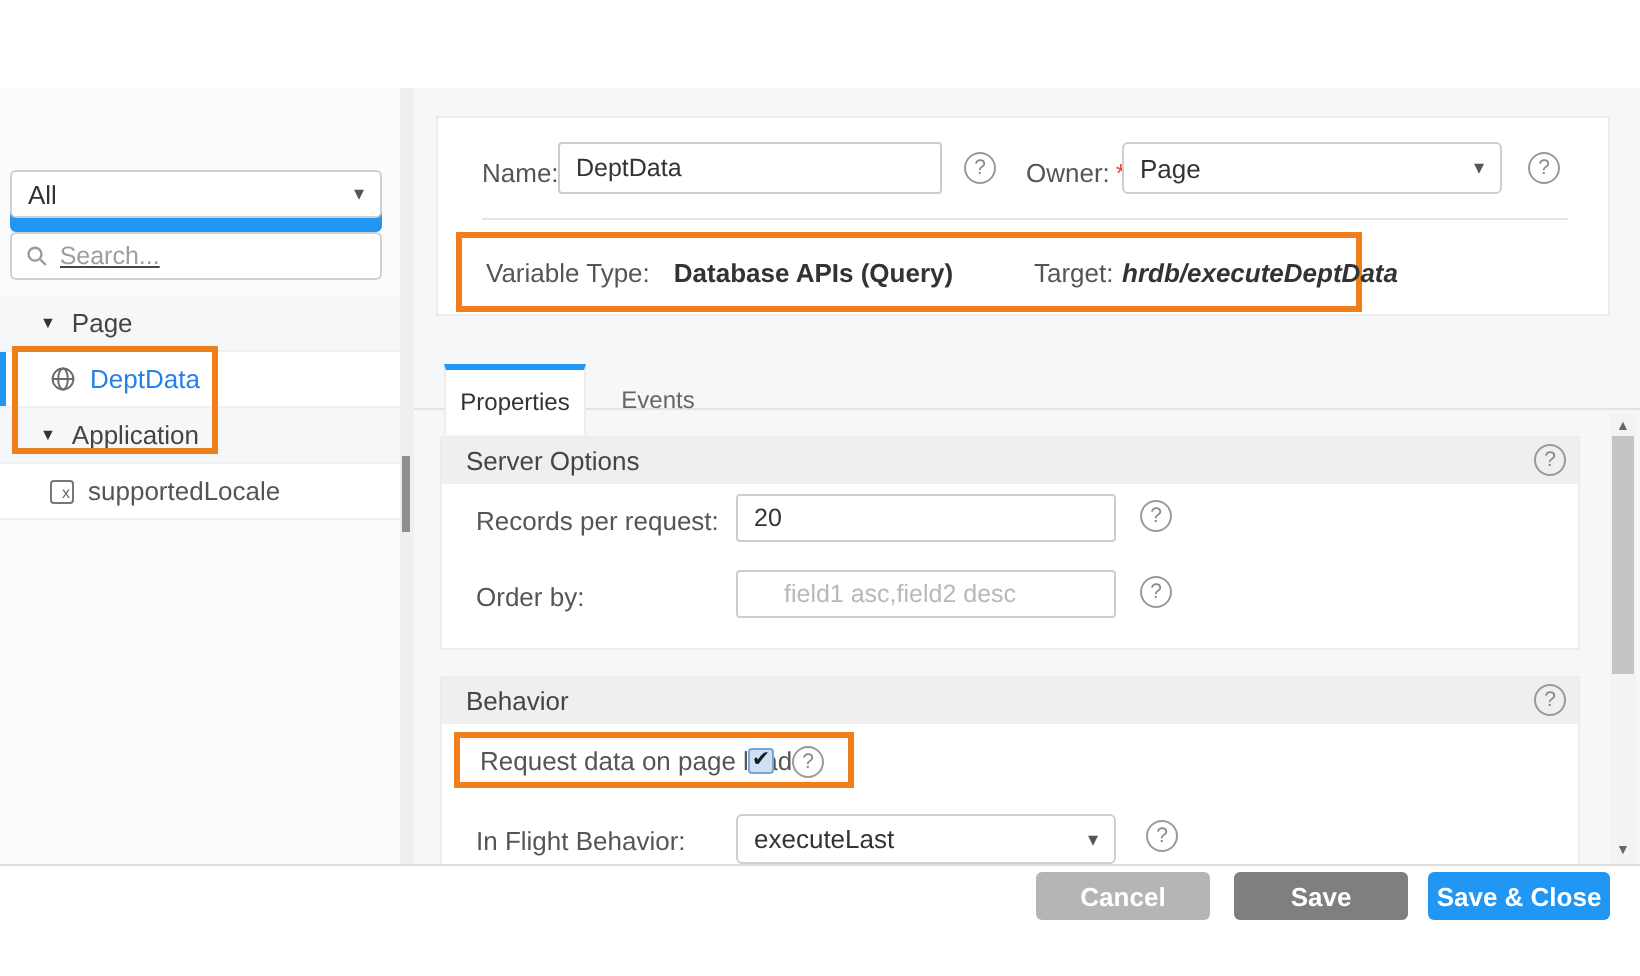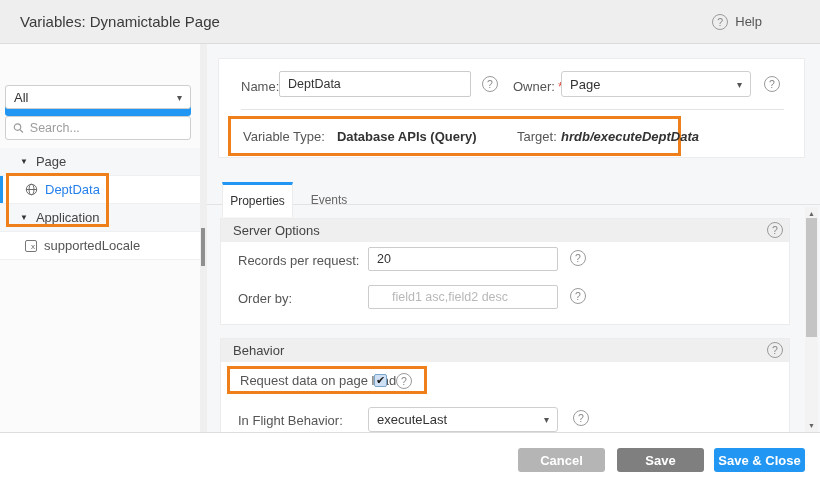--- a/index.html
+++ b/index.html
@@ -41,21 +41,21 @@
   }
   .select-box .caret { position:absolute; right:8px; font-size:10px; color:#555; }
   .sidebar .filter-select { position:absolute; left:5px; top:41px; width:186px; height:24px; }
   .search-box {
     position:absolute; left:5px; top:72px; width:186px; height:24px;
     background:#fff; border:1px solid #cfcfcf; border-radius:3px;
     display:flex; align-items:center; padding:0 7px; gap:6px;
   }
   .search-box input {
     border:none; outline:none; background:transparent; width:100%;
-    font-size:12.5px; color:#444; font-family:"Liberation Sans", sans-serif;
+    font-size:12.5px; color:#444; font-family:"Liberation Sans", sans-serif;text-decoration:underline;
   }
   .search-box input::placeholder { color:#9d9d9d; }
 
   .tree { position:absolute; left:0; top:104px; right:0; }
   .tree-row {
     height:28px; display:flex; align-items:center;
     border-bottom:1px solid #eef0f1; font-size:13px; cursor:pointer; position:relative;
   }
   .tree-group { background:#f6f7f8; color:#444; padding-left:20px; }
   .tree-group .tri { font-size:8px; color:#333; margin-right:8px; }
@@ -136,40 +136,33 @@
   
   .main-scroll { position:absolute; right:2px; top:163px; width:13px; height:225px; background:#f3f3f3; }
   .main-scroll .arrow { position:absolute; left:0; width:13px; font-size:7px; color:#666; text-align:center; cursor:pointer; }
   .main-scroll .up { top:3px; }
   .main-scroll .down { bottom:3px; }
   .main-scroll .thumb { position:absolute; left:1px; width:11px; top:11px; height:119px; background:#c4c4c4; cursor:pointer; }
 
   
   .footer { position:absolute; left:0; bottom:0; right:0; height:55px; background:#fff; }
   .footer .btn {
-    position:absolute; top:15px; height:24px; border:none; border-radius:3px;
+    position:absolute; top:3px; height:24px; border:none; border-radius:3px;
     color:#fff; font-size:13px; font-weight:bold; cursor:pointer;
     font-family:"Liberation Sans", sans-serif;
   }
   .btn-cancel { left:518px; width:87px; background:#b5b5b5; }
   .btn-save { left:617px; width:87px; background:#7f7f7f; }
   .btn-saveclose { left:714px; width:91px; background:#2296f3; }
 </style>
 </head>
 <body>
 
 <div id="app">
 
-  <div class="header">
-    <div class="title">Variables: Dynamictable Page</div>
-    <div class="help">
-      <span class="help-circle"></span>
-      <span class="help-label">Help</span>
-    </div>
-  </div>
 
   <div class="workspace">
 
     <div class="sidebar">
       <button class="btn-new">New Variable</button>
 
       <div class="select-box filter-select">
         <span>All</span>
         <span class="caret">▾</span>
       </div>

